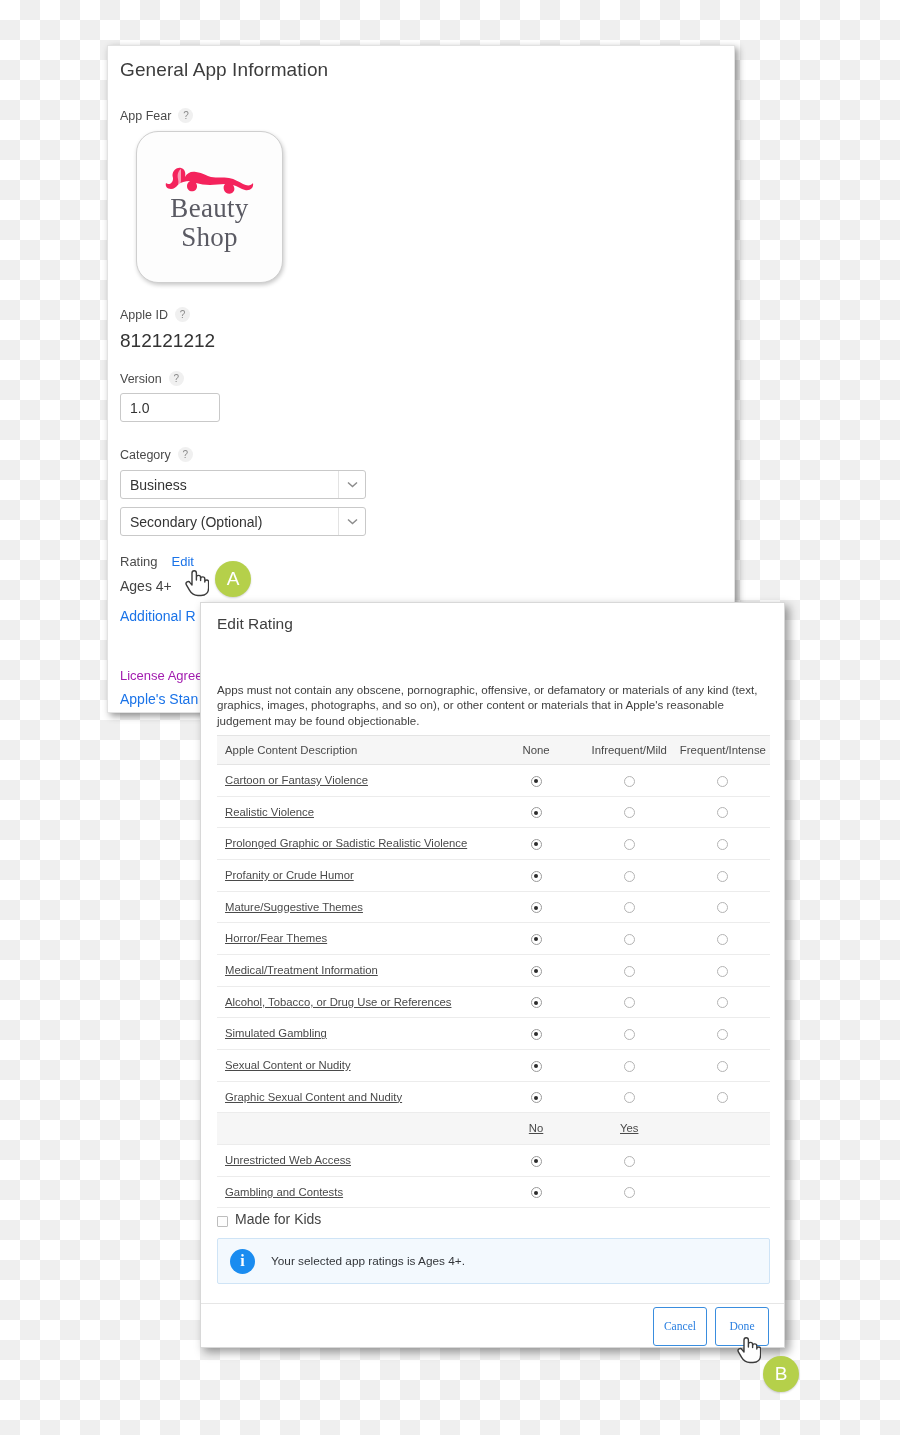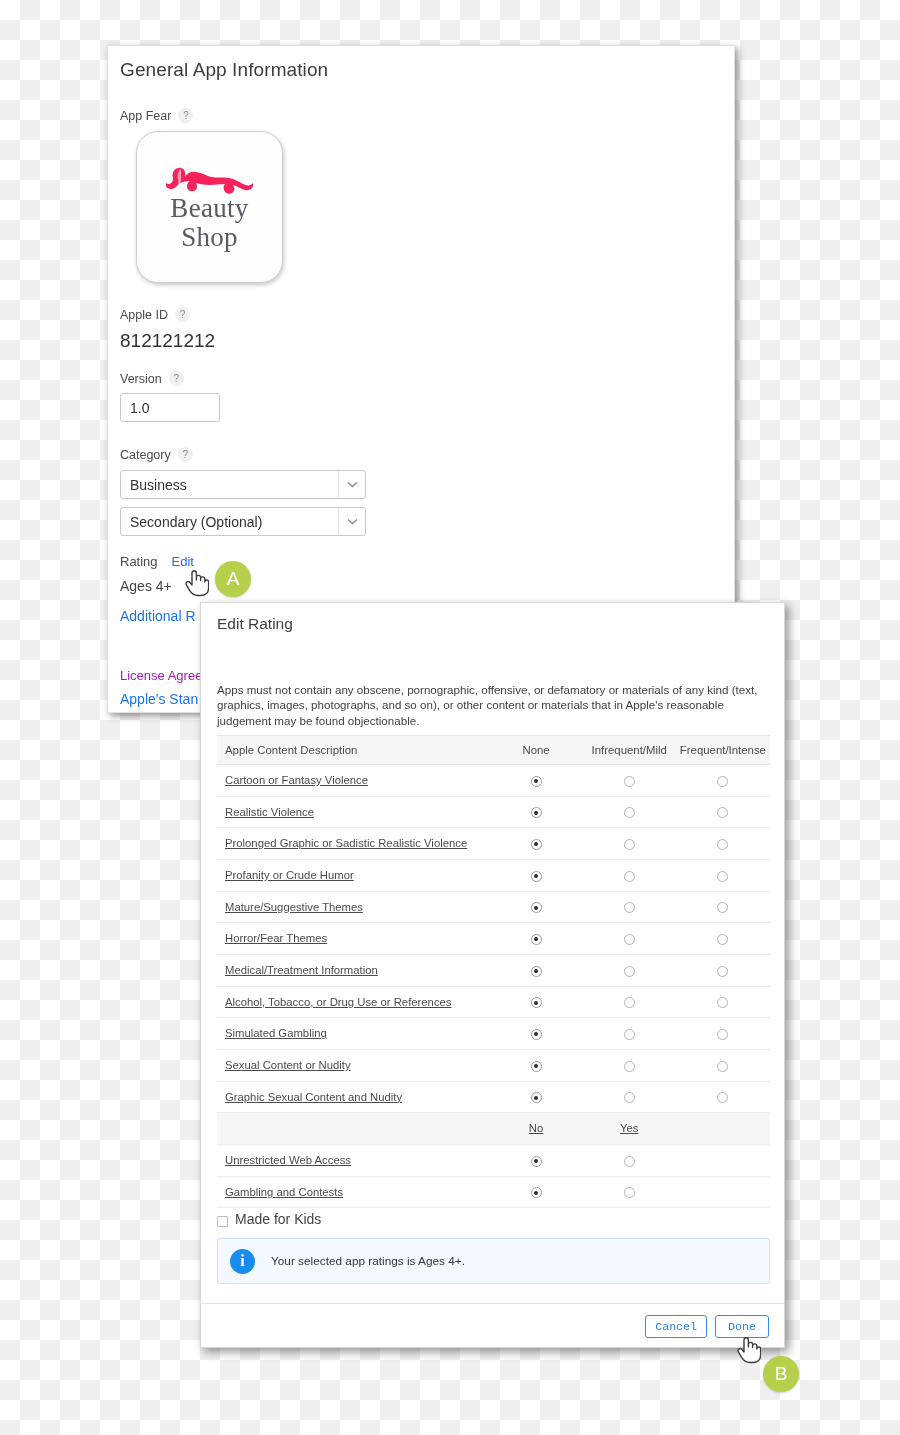--- a/index.html
+++ b/index.html
@@ -273,27 +273,27 @@
     position: absolute;
     left: 0; right: 0; top: 700px;
     height: 46px;
     border-top: 1px solid #e6e6e6;
     display: flex; align-items: center; justify-content: flex-end;
     padding-right: 15px;
     gap: 8px;
   }
   .dlg-btn {
     min-width: 54px;
-    height: 23px;
+    height: 39px;
     border: 1px solid #3a8dde;
     border-radius: 3px;
     background: #fff;
     color: #2a7fe0;
     font-size: 11.6px;
-    font-family: Liberation Mono, monospace;
+    font-family: Liberation Serif, serif;
     padding: 0 9px;
     cursor: pointer;
     line-height: 1;
   }
 
   
   .cursor { position: absolute; width: 26px; height: 32px; pointer-events: none; }
   #cursor-a { left: 183px; top: 565px; }
   #cursor-b { left: 735px; top: 1332px; }
 

